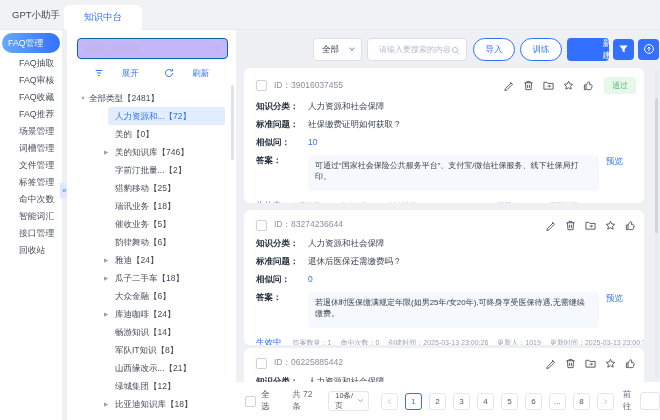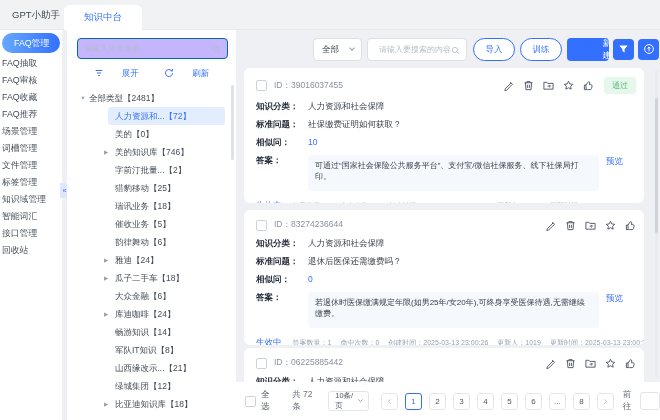--- a/index.html
+++ b/index.html
@@ -6,22 +6,22 @@
   html,body { width:660px; height:420px; overflow:hidden; }
   body { font-family:"Liberation Sans","DejaVu Sans",sans-serif; background:#eef0f3; position:relative; color:#3a424e; }
 
   
   .topbar { position:absolute; left:0; top:0; width:660px; height:30px; background:#f1f2f4; border-bottom:1px solid #e7e9ec; }
   .tab-inactive { position:absolute; left:12px; top:0; height:30px; line-height:30px; font-size:9.5px; color:#3f4752; cursor:pointer; }
   .tab-active { position:absolute; left:64px; top:5px; width:78px; height:25px; background:#fff; border-radius:6px 6px 0 0; color:#3370ff; font-size:9.5px; display:flex; align-items:center; justify-content:center; cursor:pointer; }
 
   
   .sidebar { position:absolute; left:0; top:30px; width:62px; height:390px; background:#fff; }
-  .s-item { height:17px; line-height:17px; font-size:8.8px; color:#454d58; padding-left:2px; cursor:pointer; white-space:nowrap; }
-  .s-item.active { margin:3px 2px 2px 2px; height:20px; line-height:20px; border-radius:10px; background:linear-gradient(90deg,#66a9fc,#3370ff); color:#fff; padding-left:12px; }
+  .s-item { height:17px; line-height:17px; font-size:8.8px; color:#454d58; padding-left:19px; cursor:pointer; white-space:nowrap; }
+  .s-item.active { margin:3px 2px 2px 2px; height:20px; line-height:20px; border-radius:10px; background:linear-gradient(90deg,#66a9fc,#3370ff); color:#fff; padding-left:6px; }
   .collapse-handle { position:absolute; left:60px; top:183px; width:9px; height:15px; background:#dce8fd; border-radius:0 5px 5px 0; color:#3370ff; font-size:7px; line-height:15px; text-align:center; cursor:pointer; }
 
   
   .tree { position:absolute; left:67px; top:30px; width:169px; height:390px; background:#fff; overflow:hidden; }
   .t-search { margin:8px 8px 0 10px; height:21px; border:1px solid #0369a1; border-radius:4px; display:flex; align-items:center; background:#c4b5fd; padding:0 6px; }
   .t-search input { flex:1; border:none; outline:none; font-size:8px; color:#3a424e; min-width:0; background:transparent; font-family:inherit; }
   .t-search input::placeholder { color:#b6bcc6; }
   .t-actions { display:flex; justify-content:space-around; padding:0 14px; margin-top:9px; }
   .t-act { display:flex; align-items:center; gap:18px; color:#3370ff; font-size:8.5px; cursor:pointer; }
   .t-list { margin-top:9px; }
@@ -94,21 +94,21 @@
 <div class="sidebar">
   <div class="s-item active">FAQ管理</div>
   <div class="s-item">FAQ抽取</div>
   <div class="s-item">FAQ审核</div>
   <div class="s-item">FAQ收藏</div>
   <div class="s-item">FAQ推荐</div>
   <div class="s-item">场景管理</div>
   <div class="s-item">词槽管理</div>
   <div class="s-item">文件管理</div>
   <div class="s-item">标签管理</div>
-  <div class="s-item">知识域管理</div>
+  <div class="s-item">命中次数</div>
   <div class="s-item">智能词汇</div>
   <div class="s-item">接口管理</div>
   <div class="s-item">回收站</div>
 </div>
 <div class="collapse-handle">«</div>
 
 <div class="tree">
   <div class="t-search">
     <input placeholder="请输入分类名称" style="">
     <span>

